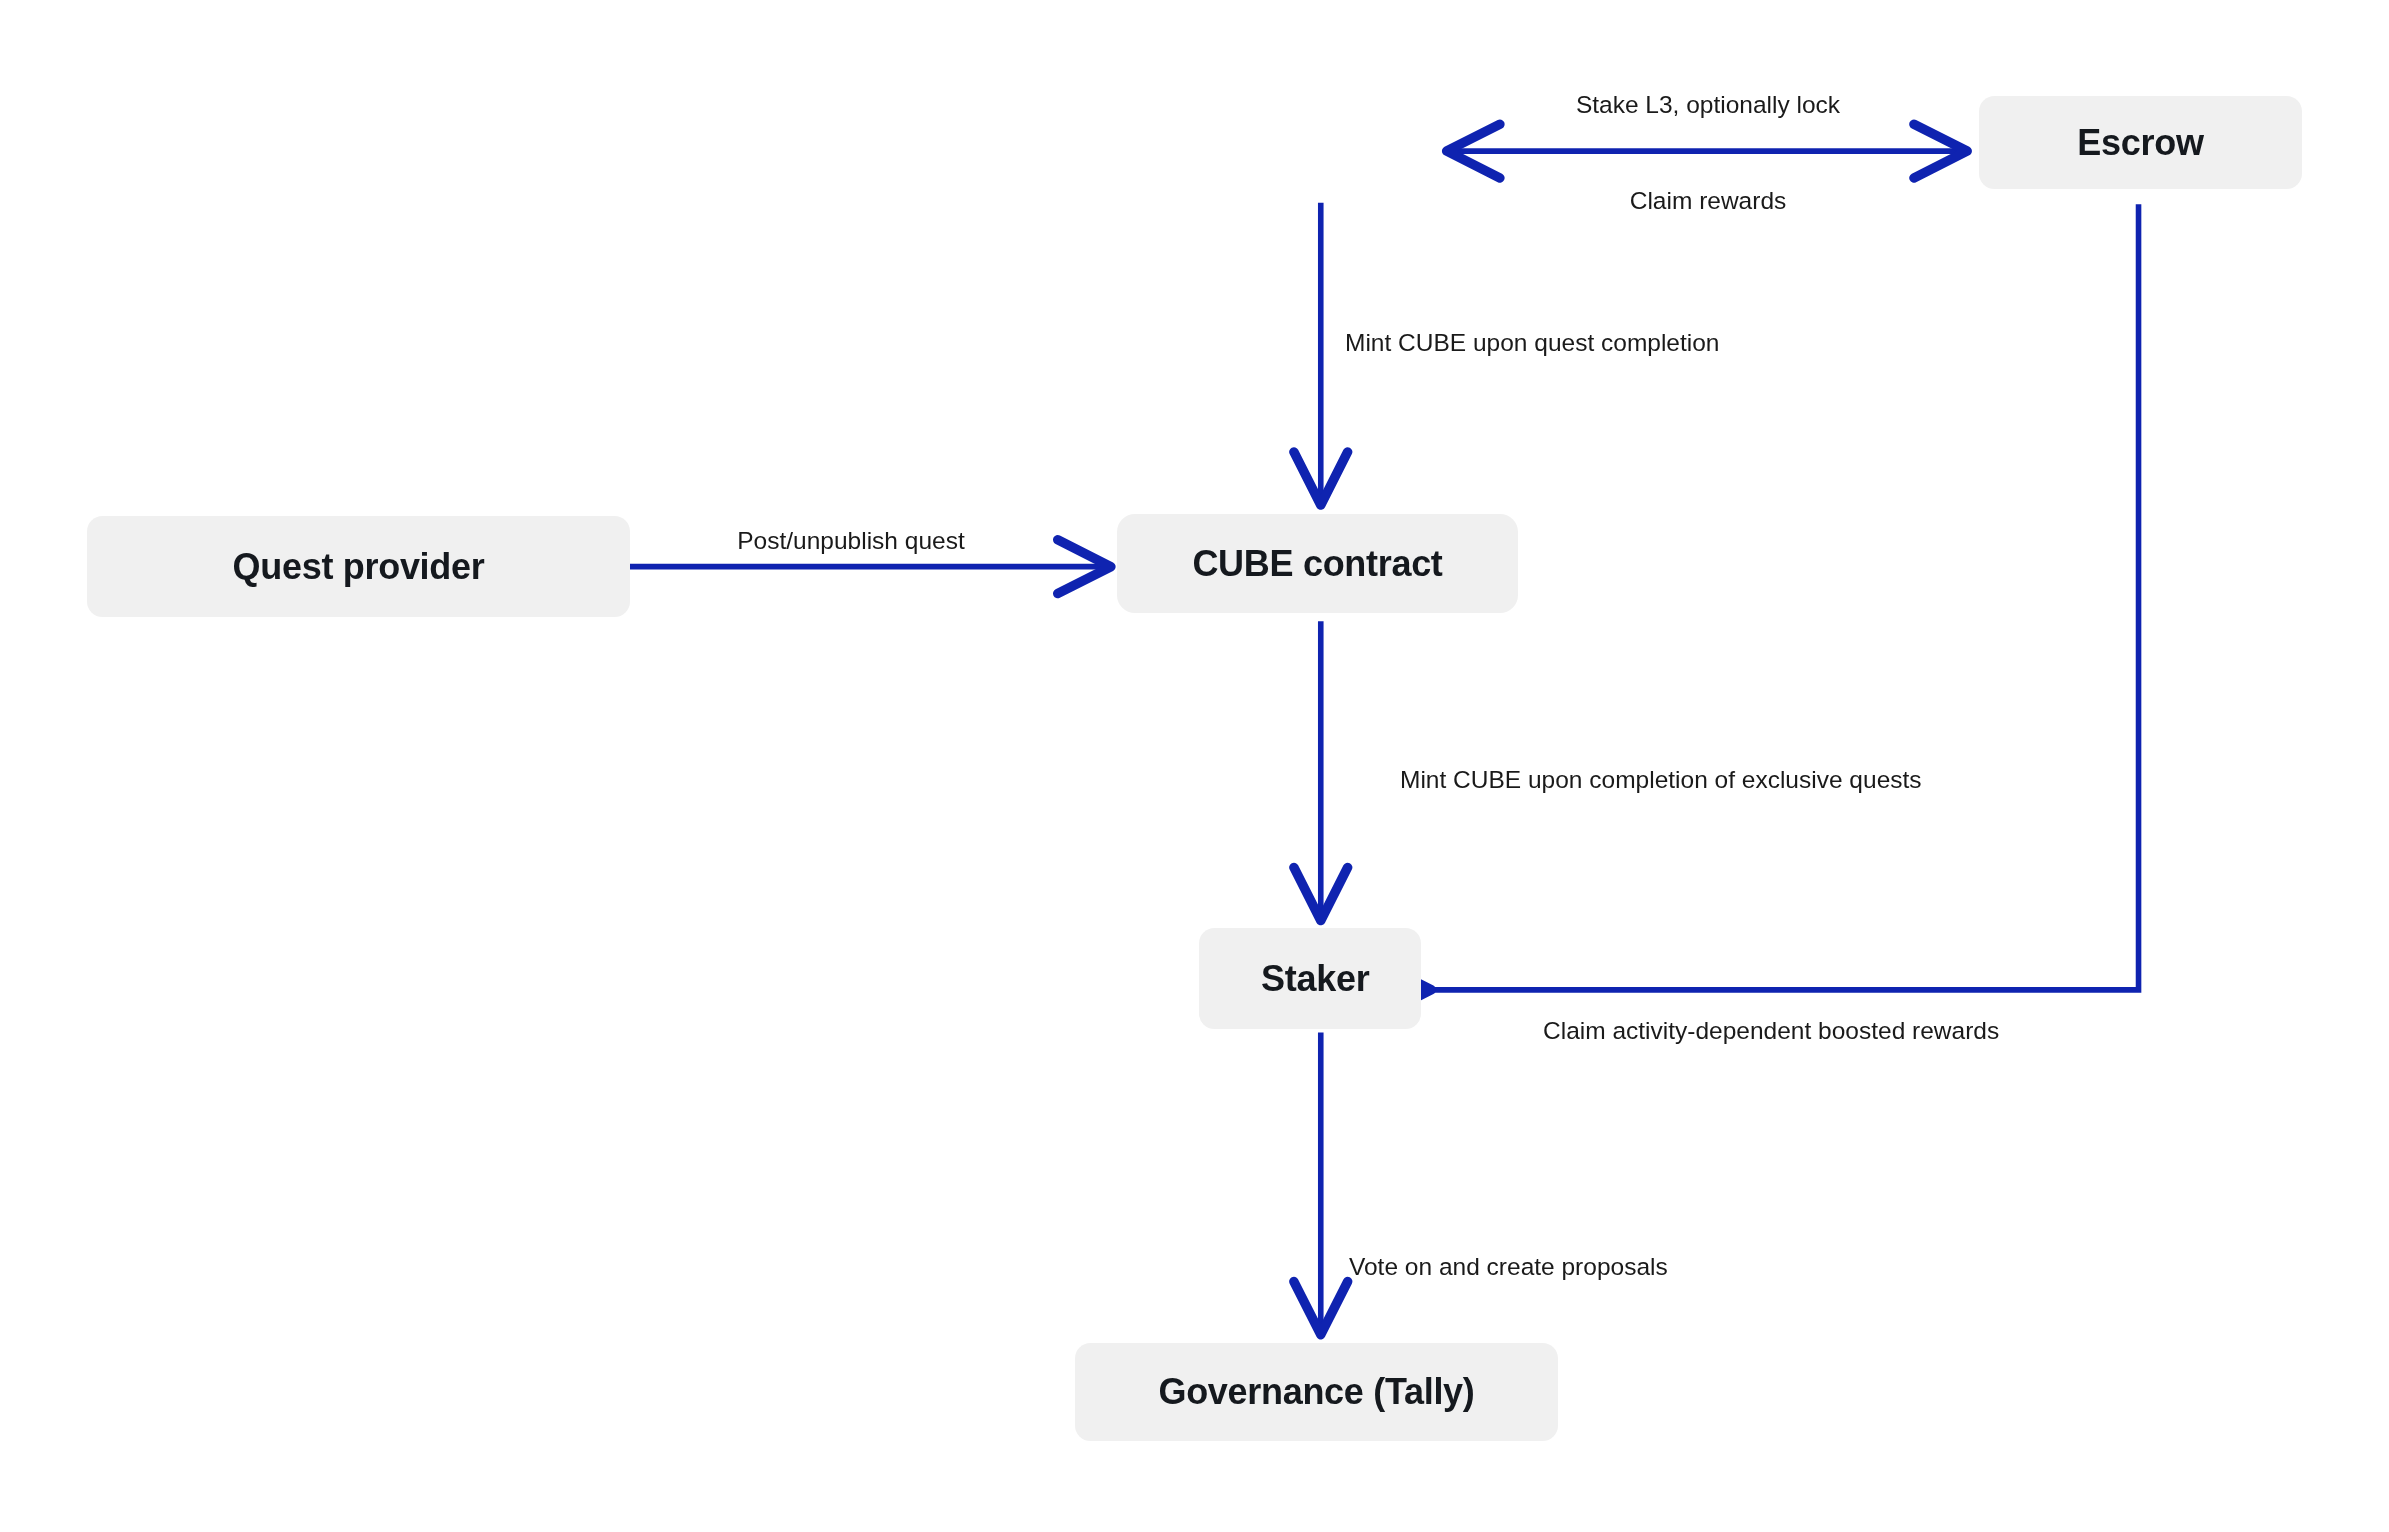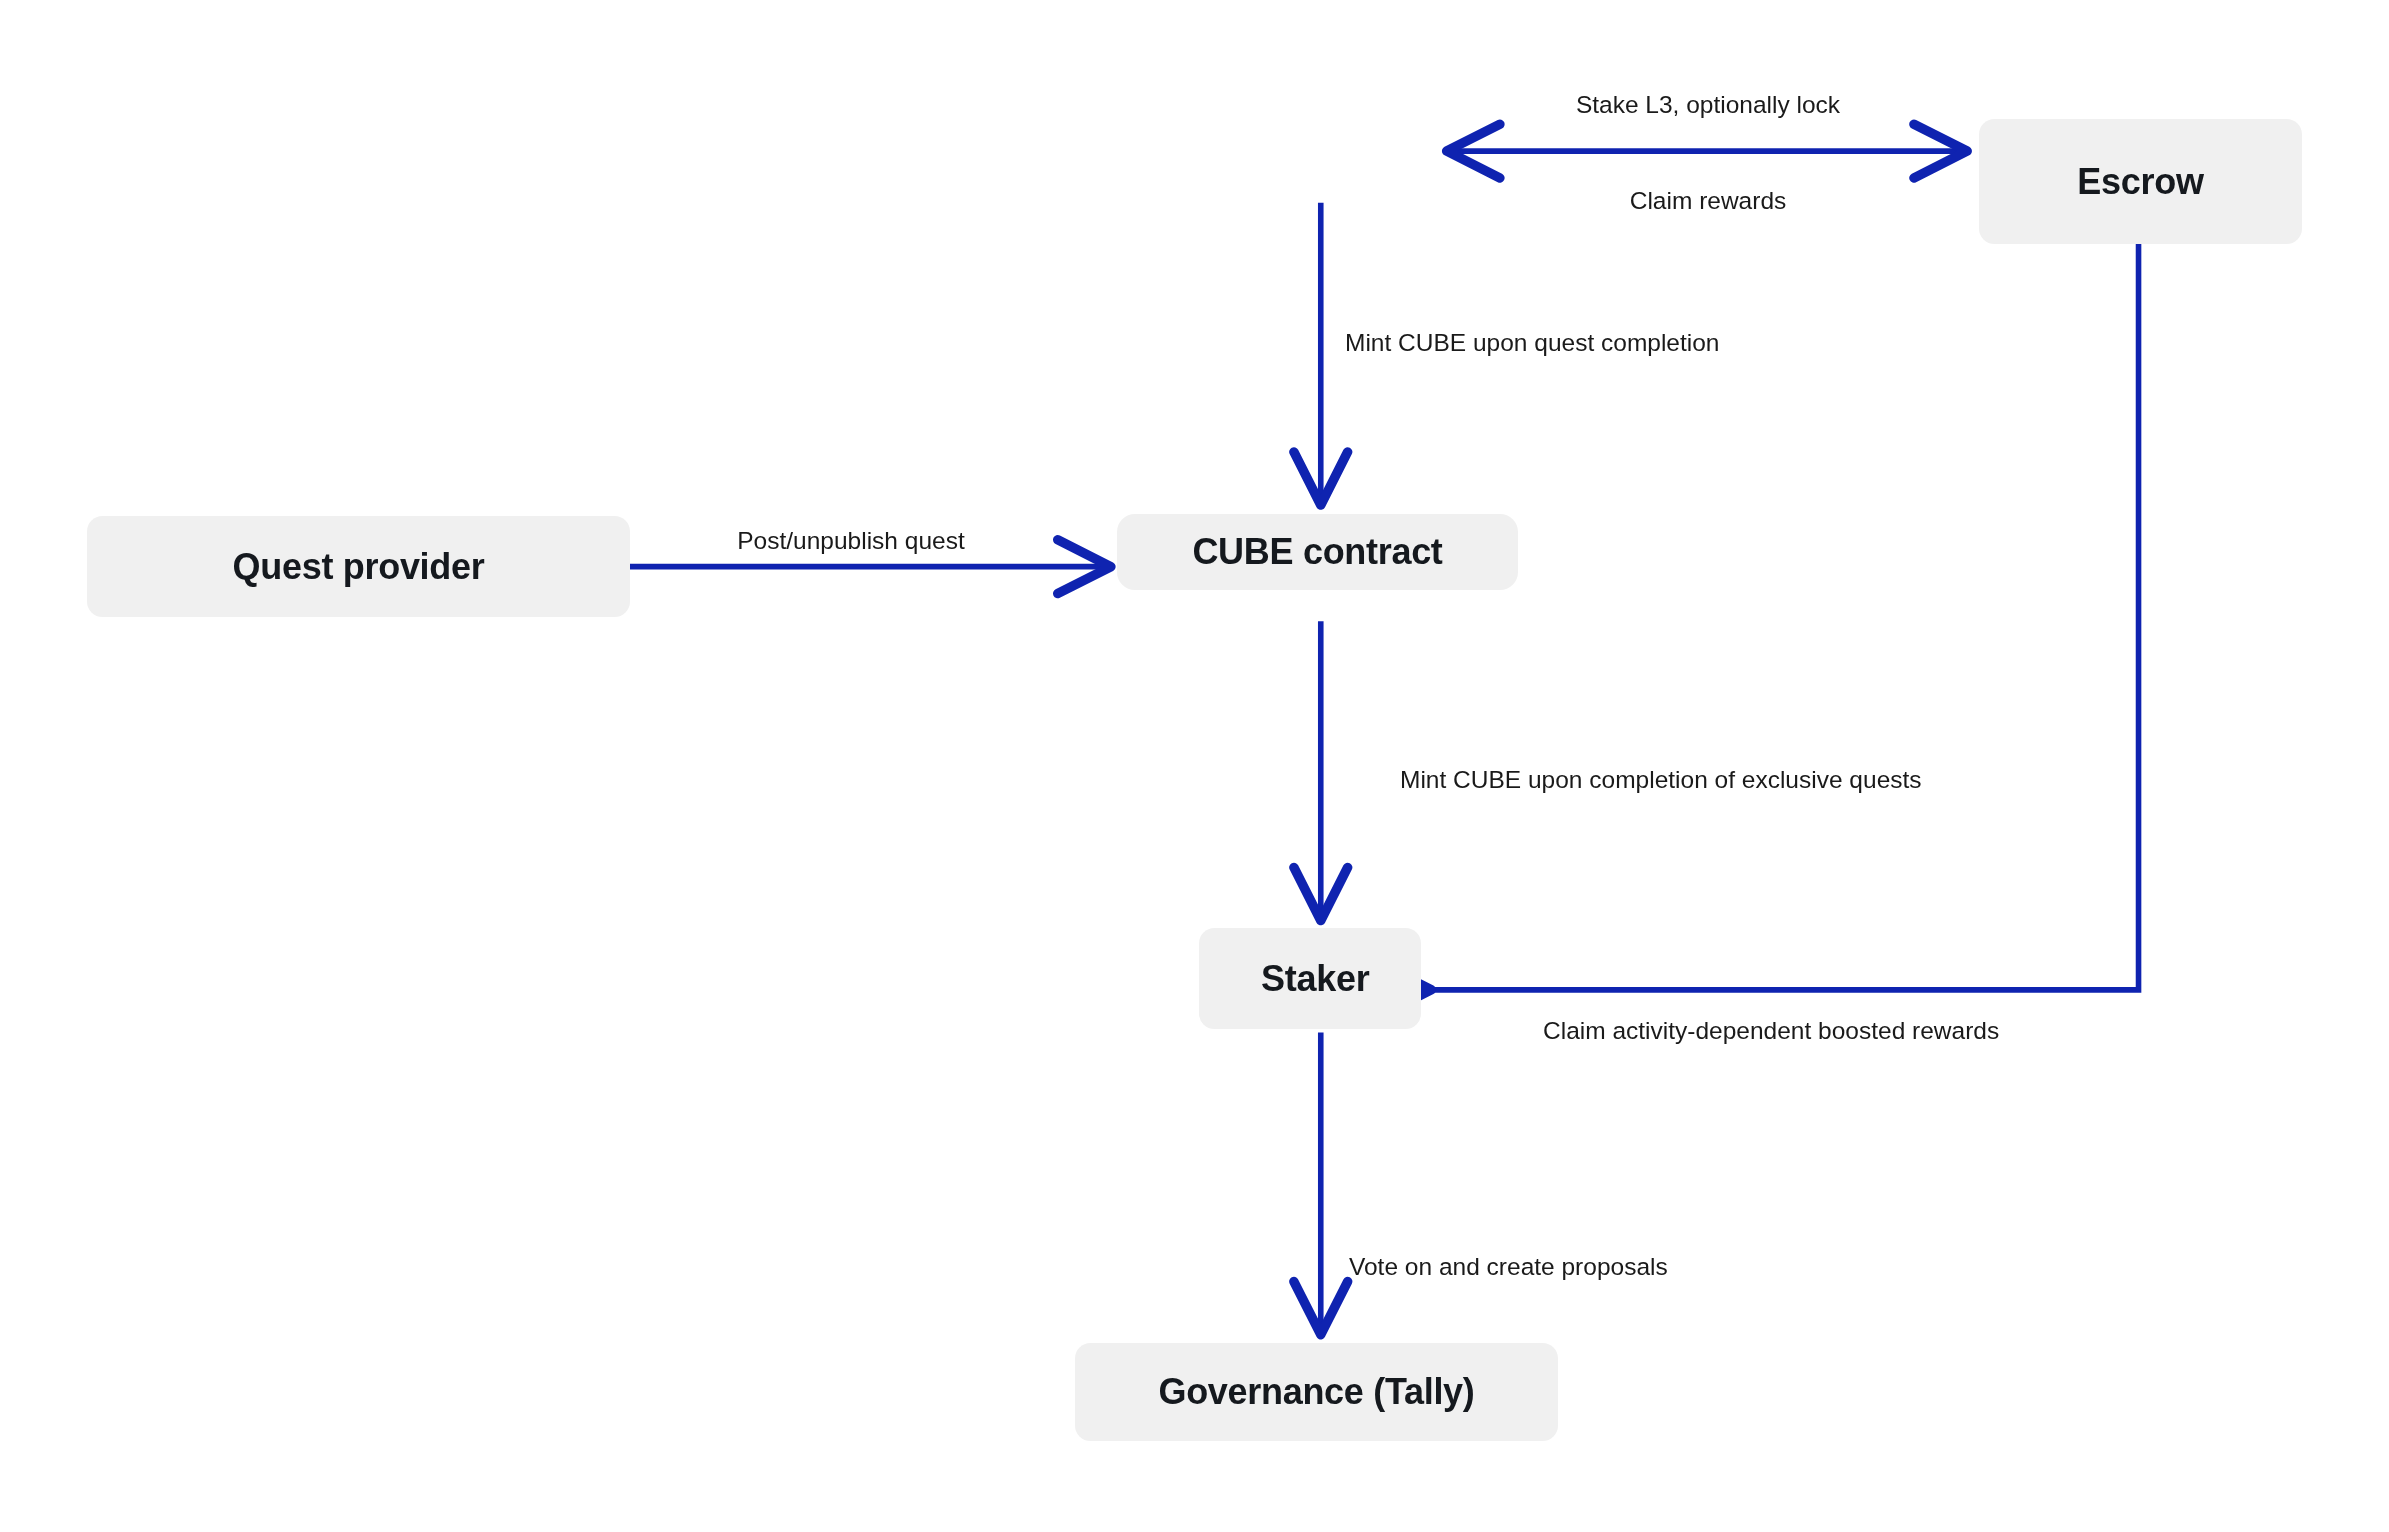--- a/index.html
+++ b/index.html
@@ -74,29 +74,29 @@
     <line x1="818" y1="810" x2="1588" y2="810" stroke="#0f23b0" stroke-width="8" marker-end="url(#arrowRight)"></line>
 
     <line x1="1888" y1="888" x2="1888" y2="1316" stroke="#0f23b0" stroke-width="8" marker-end="url(#arrowRight)"></line>
 
     <path d="M 3057 292 L 3057 1415 L 2046 1415" fill="none" stroke="#0f23b0" stroke-width="8" stroke-linejoin="miter" marker-end="url(#arrowLeft)"></path>
 
     <line x1="1888" y1="1476" x2="1888" y2="1908" stroke="#0f23b0" stroke-width="8" marker-end="url(#arrowRight)"></line>
   </svg>
 
 
-  <div class="node" style="left:1979px; top:119px; width:323px; height:125px;">
+  <div class="node" style="left:1979px; top:96px; width:323px; height:93px;">
     <span>Escrow</span>
   </div>
 
   <div class="node" style="left:87px; top:516px; width:543px; height:101px;">
     <span>Quest provider</span>
   </div>
 
-  <div class="node" style="left:1117px; top:514px; width:401px; height:76px;border-radius:18px;">
+  <div class="node" style="left:1117px; top:514px; width:401px; height:99px;border-radius:18px;">
     <span>CUBE contract</span>
   </div>
 
   <div class="node" style="left:1199px; top:928px; width:222px; height:101px;padding-left:23px;">
     <span>Staker</span>
   </div>
 
   <div class="node" style="left:1075px; top:1343px; width:483px; height:98px;">
     <span>Governance (Tally)</span>
   </div>

